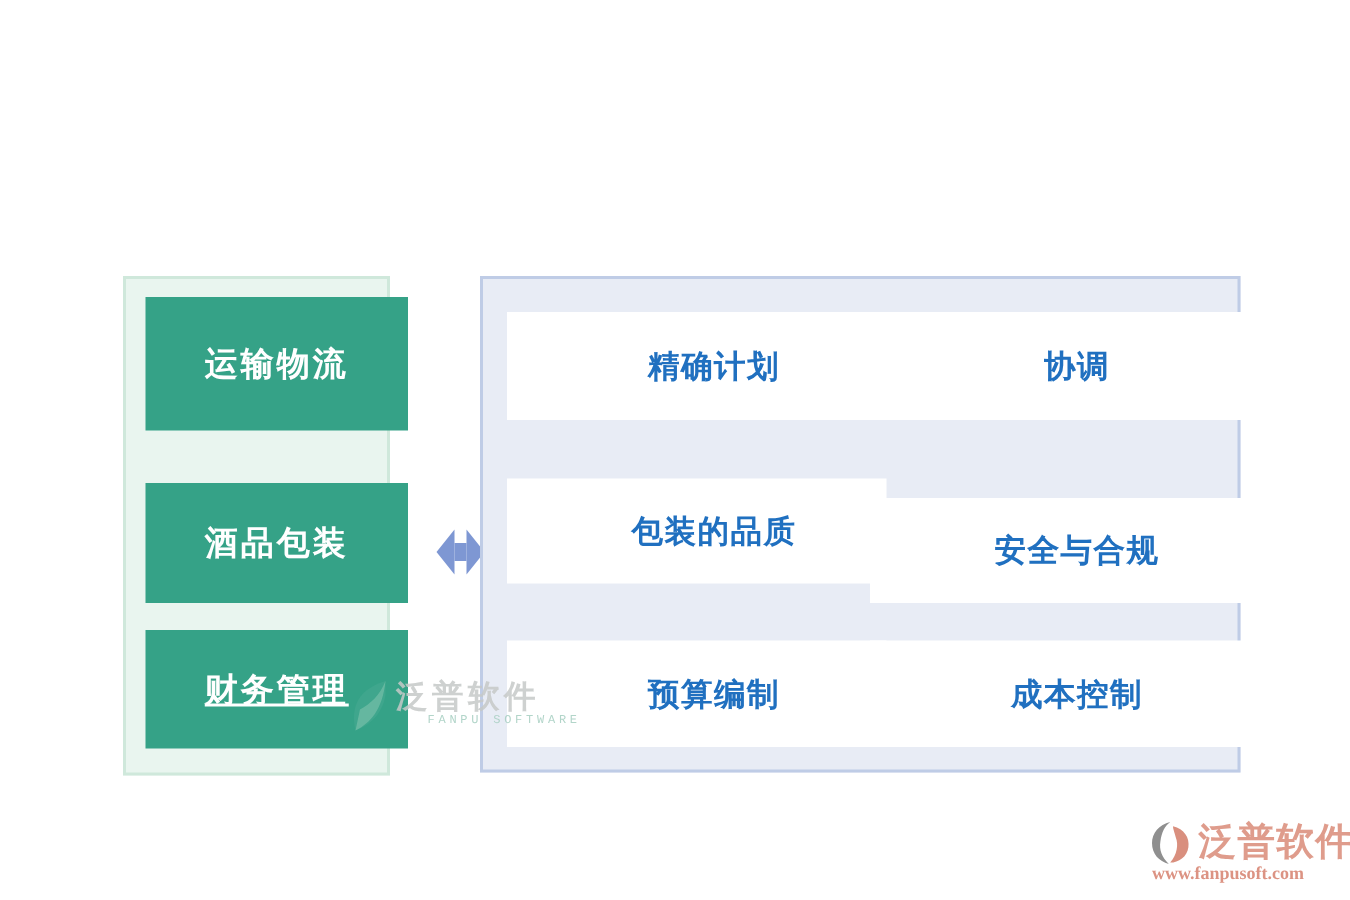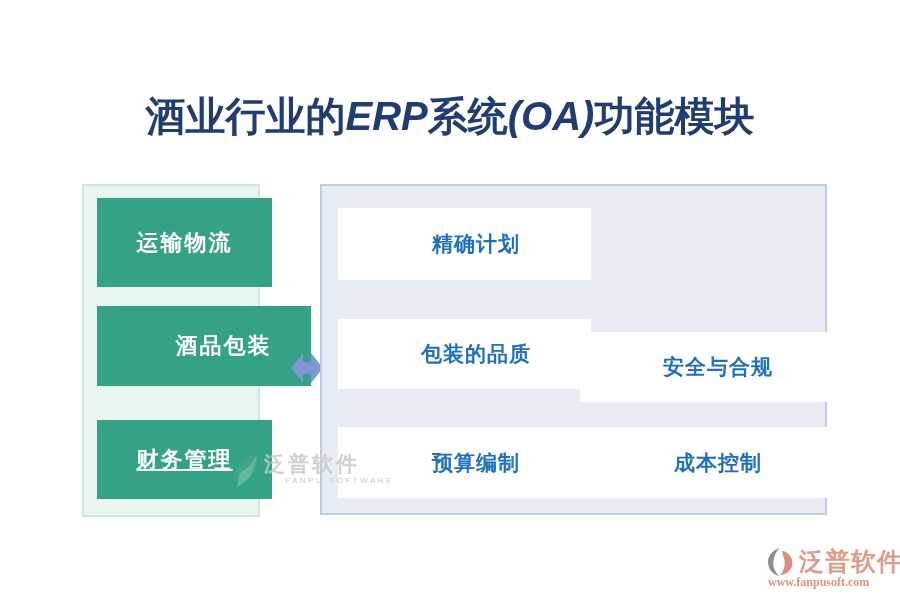--- a/index.html
+++ b/index.html
@@ -41,21 +41,21 @@
     box-sizing:border-box;
   }
   .module-btn{
     position:absolute;left:13px;width:175px;
     background:var(--button-green);
     color:#ffffff;
     display:flex;align-items:center;justify-content:center;
     font-size:22px;font-weight:600;letter-spacing:2px;
   }
   .module-btn.b1{top:12px;height:89px;}
-  .module-btn.b2{top:120px;height:80px;padding-left:39px;}
+  .module-btn.b2{top:136px;height:80px;}
   .module-btn.b3{top:234px;height:79px;text-decoration:underline;}
   
   .arrow{
     position:absolute;left:291px;top:353px;height:30px;
     display:flex;align-items:center;
   }
   .a-left{width:0;height:0;border-top:15px solid transparent;border-bottom:15px solid transparent;border-right:12px solid var(--arrow);}
   .a-bar{width:8px;height:12px;background:var(--arrow);}
   .a-right{width:0;height:0;border-top:15px solid transparent;border-bottom:15px solid transparent;border-left:12px solid var(--arrow);}
   
@@ -83,57 +83,55 @@
     display:flex;align-items:flex-start;
     pointer-events:none;opacity:0.85;z-index:5;
   }
   .wm-text{margin-left:4px;}
   .wm-name{
     font-size:21px;line-height:24px;color:var(--watermark-gray);
     letter-spacing:3px;font-weight:600;white-space:nowrap;
   }
   .wm-sub{
     font-size:8px;line-height:10px;color:var(--watermark-sub);
-    letter-spacing:2.5px;font-family:Liberation Sans, sans-serif;white-space:nowrap;padding-left:21px;
+    letter-spacing:2.5px;font-family:Liberation Mono, monospace;white-space:nowrap;padding-left:21px;
   }
   
   .footer-brand{position:absolute;left:768px;top:548px;z-index:5;}
   .fl-row{display:flex;align-items:center;}
   .fl-name{
     font-size:25px;line-height:28px;color:var(--logo-salmon);
     font-weight:700;letter-spacing:1px;white-space:nowrap;margin-left:3px;
   }
   .fl-url{
     font-size:12px;line-height:13px;color:var(--logo-url);
     font-weight:700;white-space:nowrap;margin-top:0px;
   }
 </style>
 </head>
 <body>
 
 <div class="stage">
 
-  <div class="title">
-    <span class="seg-cjk">酒业行业的</span><span class="seg-latin">ERP</span><span class="seg-cjk">系统</span><span class="seg-latin">(OA)</span><span class="seg-cjk">功能模块</span>
-  </div>
 
   <div class="left-panel">
     <div class="module-btn b1">运输物流</div>
     <div class="module-btn b2">酒品包装</div>
     <div class="module-btn b3">财务管理</div>
   </div>
 
   <div class="arrow">
     <span class="a-left"></span>
     <span class="a-bar"></span>
     <span class="a-right"></span>
   </div>
 
   <div class="right-panel">
     <div class="feature-card c1">精确计划</div>
+    <div class="feature-card c2">协调</div>
     <div class="feature-card c3">包装的品质</div>
     <div class="feature-card c4">安全与合规</div>
     <div class="feature-card c6">成本控制</div>
     <div class="feature-card c5">预算编制</div>
   </div>
 
   <div class="watermark">
     <svg width="28" height="36" viewBox="0 0 28 36">
       <path d="M25,2 C9,7 1,17 5,35 C13,32 23,25 25,11 Z" fill="#4aab93" opacity="0.55"></path>
       <path d="M25,2 C21,12 15,17 8,21 L5,35 C15,30 23,21 25,2 Z" fill="#8cc9b4" opacity="0.6"></path>

